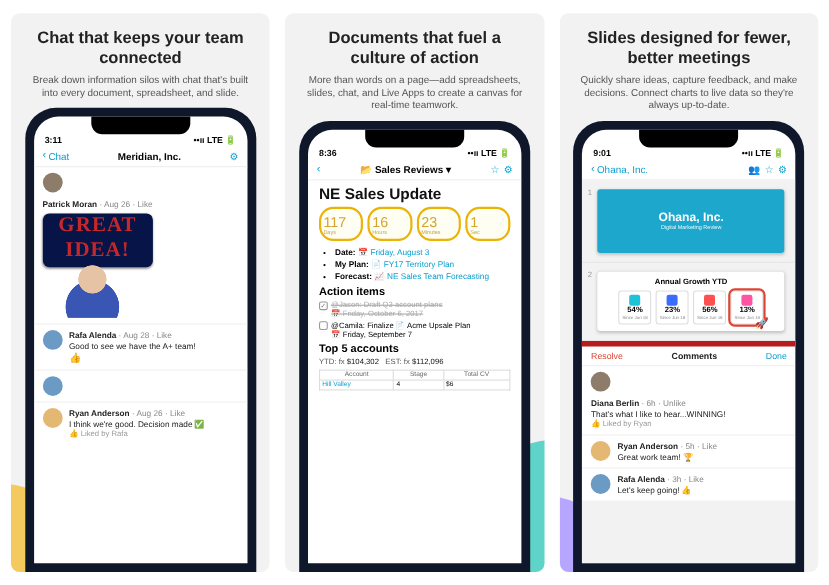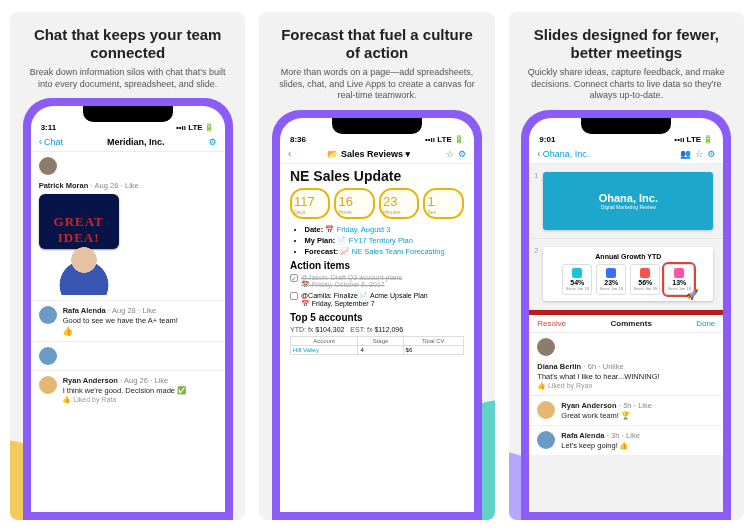--- a/index.html
+++ b/index.html
@@ -28,21 +28,21 @@
     font-size: 15px; font-weight: 800; color: #222;
     line-height: 1.2;
     margin-bottom: 5px;
   }
   .panel-sub {
     font-size: 9px; color: #555; line-height: 1.3;
   }
   .phone {
     width: 210px;
     flex: 1 0 auto;
-    background: #8b5cf6;
+    background: #0f172a;
     border-radius: 28px 28px 0 0;
     padding: 8px;
     position: relative;
   }
   .phone .screen {
     background: #fff;
     border-radius: 22px 22px 0 0;
     width: 100%; height: 100%;
     overflow: hidden;
     display: flex; flex-direction: column;
@@ -78,24 +78,24 @@
   .avatar.av2 { background: #6b9ac4; }
   .avatar.av3 { background: #e4b873; }
   .msg .m-body { font-size: 7.5px; line-height: 1.2; }
   .m-head { color: #888; }
   .m-head .name { color: #222; font-weight: 600; }
   .m-text { color: #222; margin-top: 1px; }
   .liked { color: #999; font-size: 7px; margin-top: 1px; }
   .emoji { font-size: 9px; margin-top: 1px; }
 
   .great-idea {
-    margin: 4px 0 2px; width: 80px; text-align: center;
-    font-family: Georgia, serif; font-weight: 900; font-size: 13px;
+    margin: 4px 0 2px; width: 100px; text-align: center;
+    font-family: Georgia, serif; font-weight: 900; font-size: 19px;
     color: #c6272b; background: #061447; border-radius: 6px;
-    padding: 20px 4px 3px; letter-spacing: 1px;
+    padding: 0 4px 3px; letter-spacing: 1px;
     box-shadow: 0 1px 2px rgba(0,0,0,.4);
   }
   .great-idea span { display: block; }
   .bitmoji {
     width: 90px; height: 50px; margin-top: -6px;
     background: radial-gradient(circle at 50% 30%, #e7c3a6 22%, transparent 23%),
                 radial-gradient(circle at 50% 80%, #3956b5 40%, transparent 41%);
     position: relative;
   }
 
@@ -220,21 +220,21 @@
           </div>
         </div>
       </div>
     </div>
   </div>
 </div>
 
 <div class="panel p2">
   <div class="blob"></div>
   <div class="panel-head">
-    <div class="panel-title">Forecast that fuel a culture of action</div>
+    <div class="panel-title">Documents that fuel a culture of action</div>
     <div class="panel-sub">More than words on a page—add spreadsheets, slides, chat, and Live Apps to create a canvas for real-time teamwork.</div>
   </div>
   <div class="phone">
     <div class="notch"></div>
     <div class="screen">
       <div class="statusbar">
         <span>8:36</span>
         <span class="status-right"><span>••ıı LTE 🔋</span></span>
       </div>
       <div class="navbar">

